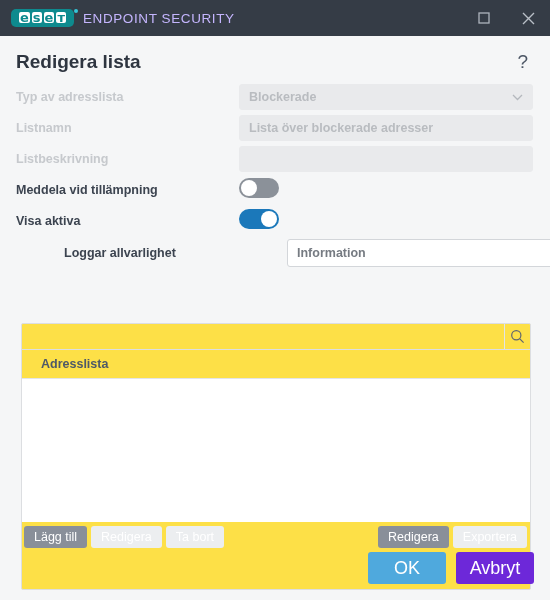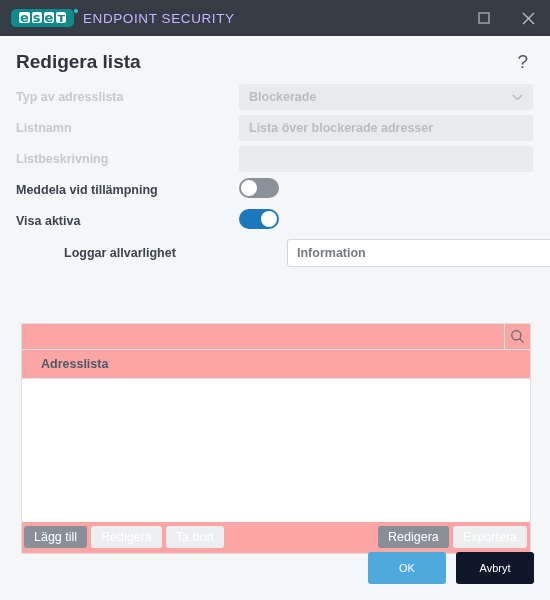--- a/index.html
+++ b/index.html
@@ -167,22 +167,22 @@
     border-radius: 50%;
     background: #ffffff;
   }
   .toggle.on .knob  { right: 2px; }
   .toggle.off .knob { left: 2px; }
 
   
   .panel {
     position: absolute;
     left: 21px; top: 287px;
-    width: 510px; height: 231px;
-    background: #fca5a5;
+    width: 510px; height: 267px;
+    background: #fde047;
     border: 1px solid #dcdee1;
     border-radius: 2px;
   }
   .searchbar {
     display: flex;
     height: 26px;
     border-bottom: 1px solid #dcdee1;
   }
   .search-input {
     flex: 1;
@@ -244,25 +244,25 @@
     position: absolute;
     right: 16px; bottom: 16px;
     display: flex;
     gap: 10px;
   }
   .fbtn {
     width: 78px; height: 32px;
     border: none;
     border-radius: 3px;
     color: #ffffff;
-    font-size: 11px;
+    font-size: 18px;
     font-family: "Liberation Sans", sans-serif;
   }
   .fbtn.primary { background: #4fa9dd; }
-  .fbtn.secondary { background: #0f172a; }
+  .fbtn.secondary { background: #6d28d9; }
 </style>
 </head>
 <body>
 
 <div class="titlebar">
   <div class="logo">
     <div class="logo-badge">
       <span class="logo-letter boxed">e</span>
         <span class="logo-letter boxed">s</span>
         <span class="logo-letter boxed">e</span>

